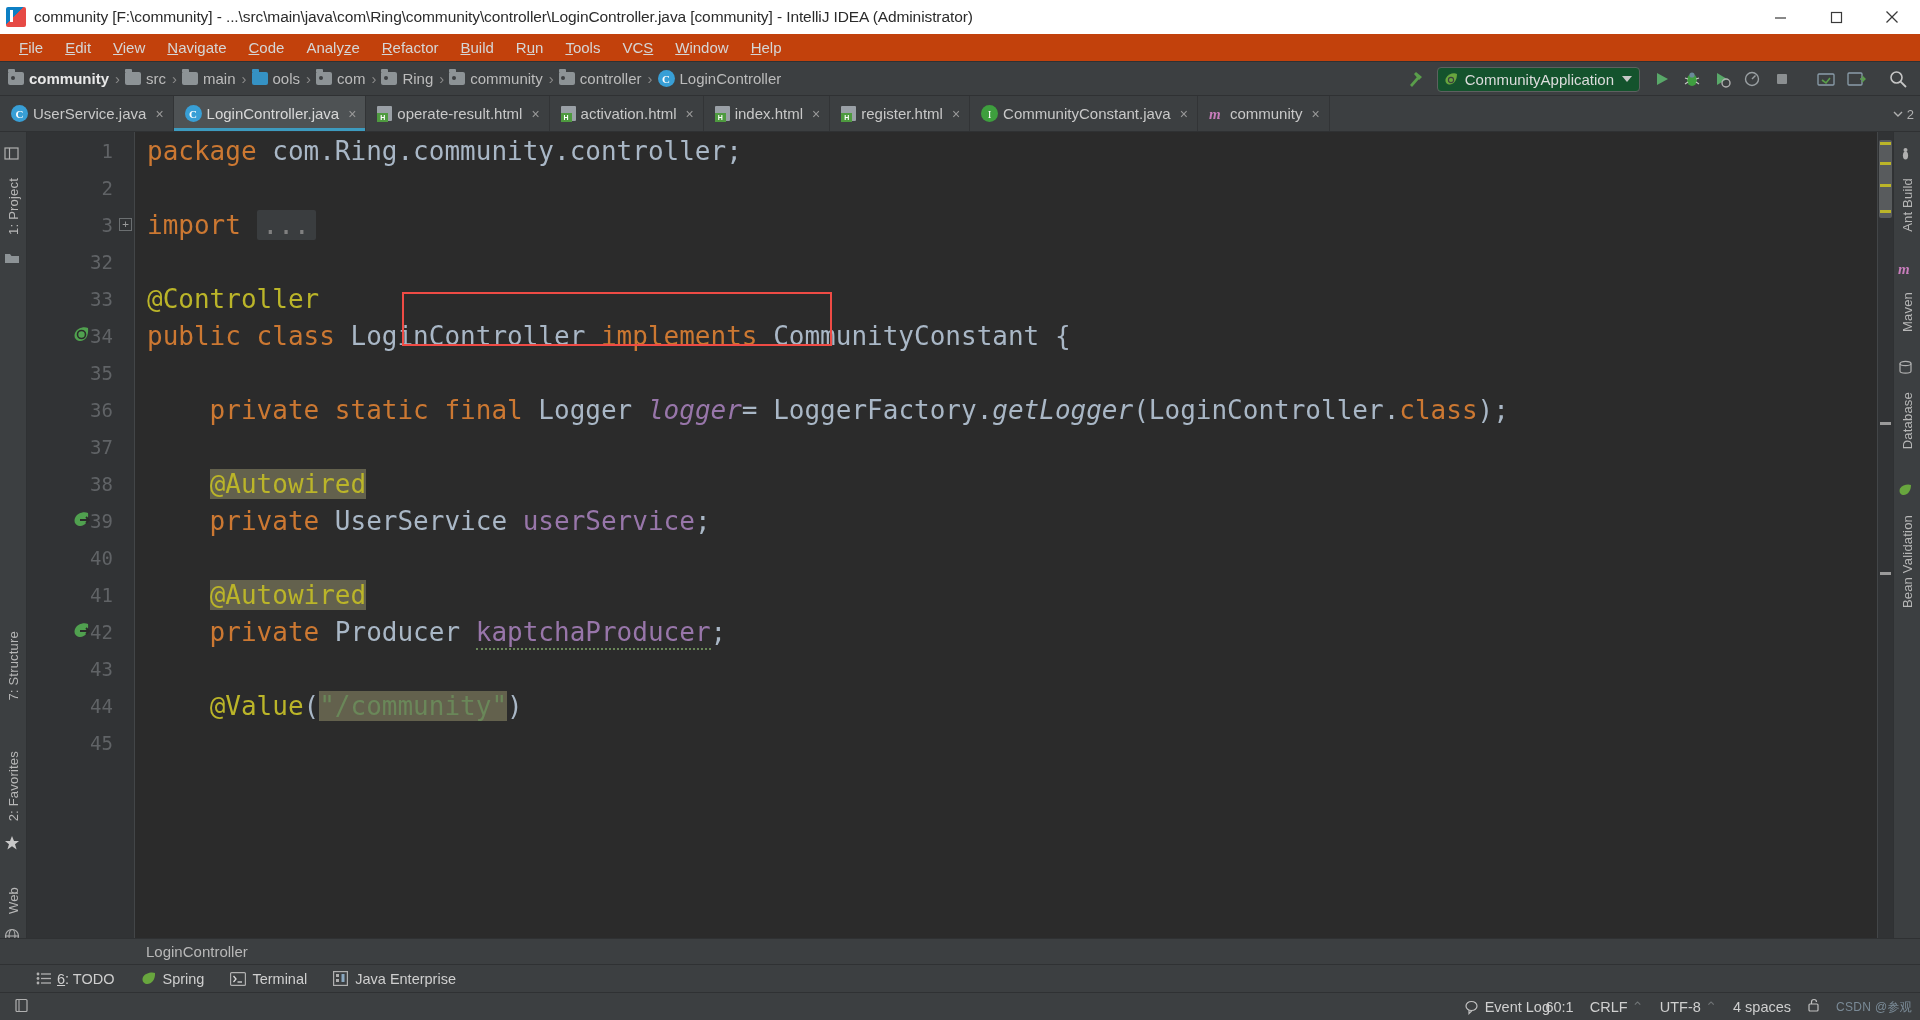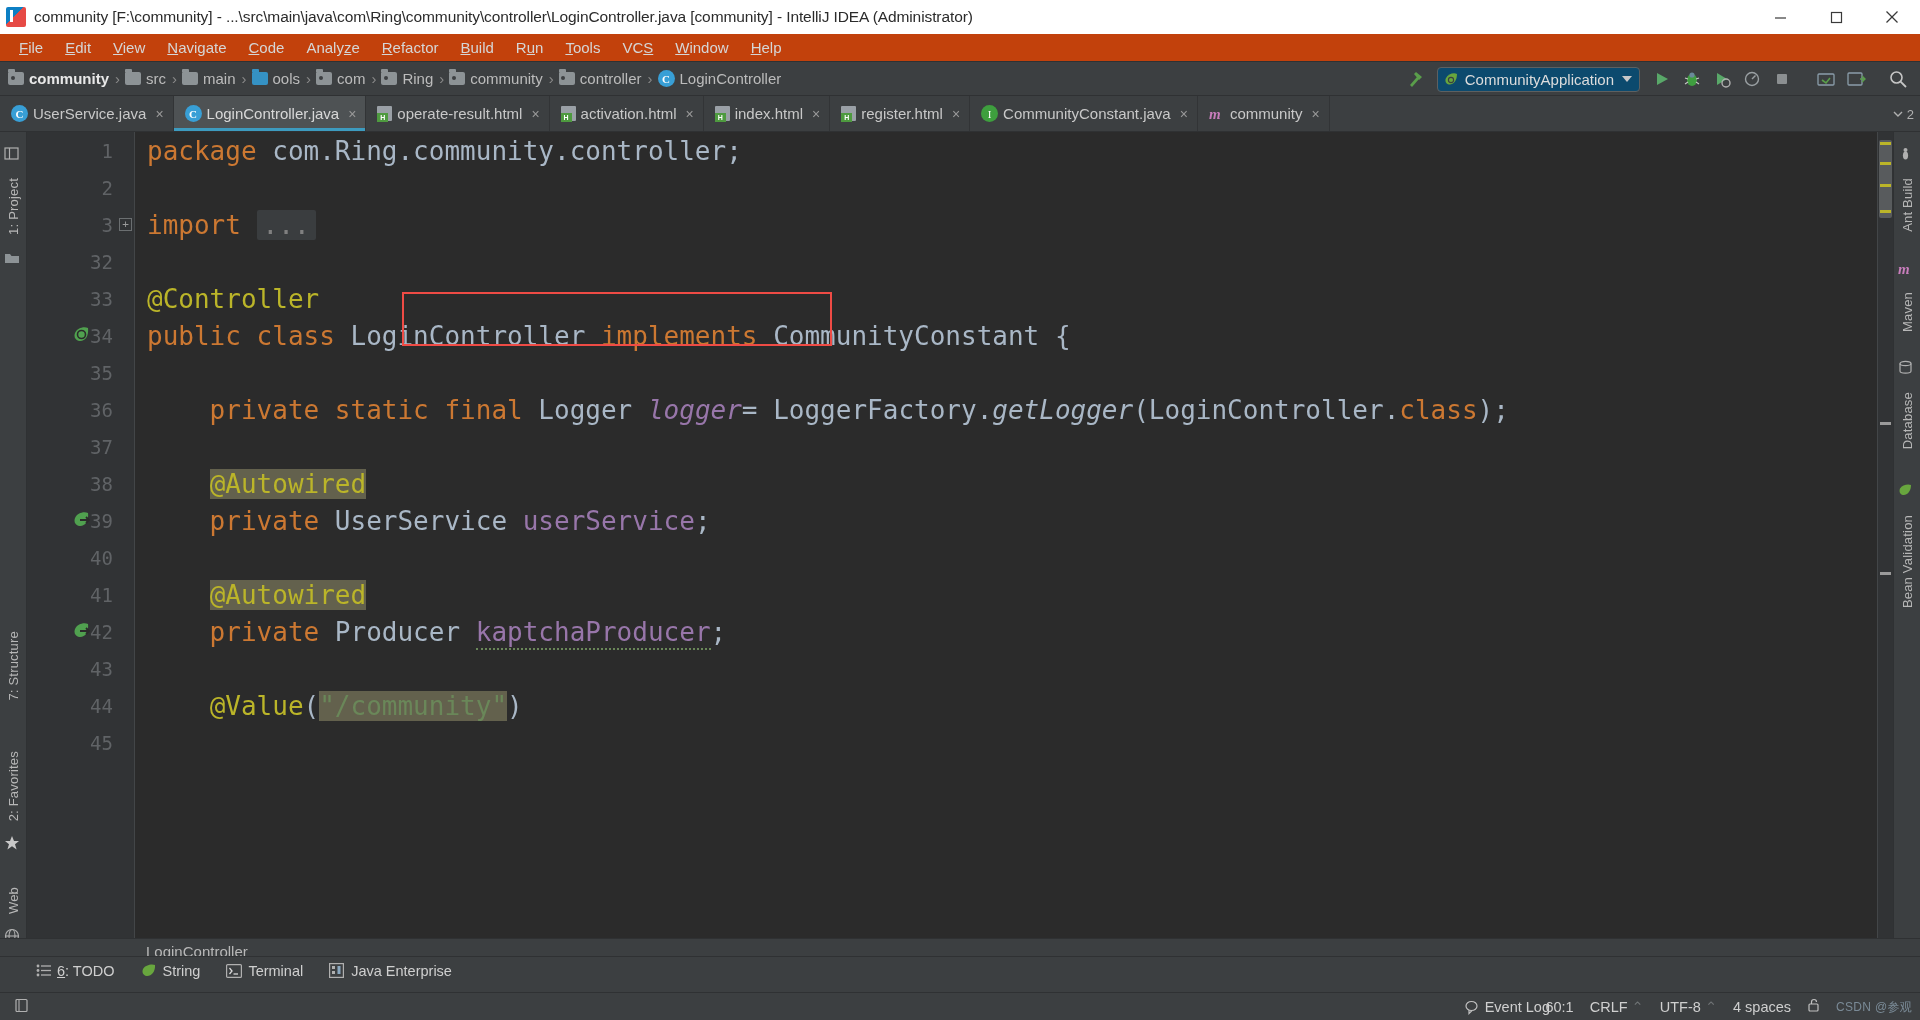--- a/index.html
+++ b/index.html
@@ -117,21 +117,21 @@
     position: absolute; right: 8px; top: 0; height: 34px;
     display: flex; align-items: center; gap: 2px;
   }
   .tbtn {
     width: 28px; height: 28px; display: flex;
     align-items: center; justify-content: center;
   }
   .runcfg {
     display: flex; align-items: center; height: 25px;
     border: 1px solid #5e6060; border-radius: 4px;
-    background: #0c4a6e; padding: 0 7px 0 6px; margin: 0 6px;
+    background: #14532d; padding: 0 7px 0 6px; margin: 0 6px;
   }
   .runcfg-label { font-size: 15px; color: #dcdcdc; white-space: nowrap; }
   .spring-leaf {
     width: 15px; height: 15px; margin-right: 6px; flex: 0 0 auto;
     position: relative;
   }
   .caret-down {
     width: 0; height: 0; margin-left: 8px;
     border-left: 5px solid transparent; border-right: 5px solid transparent;
     border-top: 6px solid #c8c8c8;
@@ -266,21 +266,21 @@
 
   
   .editor-crumb {
     height: 26px; background: #3c3f41; display: flex; align-items: center;
     padding-left: 146px; border-top: 1px solid #2f3133;
   }
   .editor-crumb span { font-size: 15px; color: #b8b8b8; }
 
   
   .bottombar {
-    position: absolute; left: 0; right: 0; bottom: 36px; height: 28px;
+    position: absolute; left: 0; right: 0; bottom: 28px; height: 28px;
     background: #3c3f41; display: flex; align-items: center;
     padding-left: 36px; border-top: 1px solid #2f3133;
   }
   .bb-item {
     display: flex; align-items: center; margin-right: 26px;
     font-size: 14.5px; color: #cfcfcf; white-space: nowrap;
   }
   .bb-item .bi { margin-right: 6px; display: flex; align-items: center; }
 
   .statusbar {
@@ -697,21 +697,21 @@
         </svg>
       </span>
       <span><u>6</u>: TODO</span>
     </div>
     <div class="bb-item">
       <span class="bi">
         <svg width="16" height="16" viewBox="0 0 16 16">
           <path d="M14 2 C11 0.5 4 2 2 6 C0.7 9 2 12.5 5.5 13 C10 13.5 14.5 9 14 2 Z" fill="#68a63e"></path>
         </svg>
       </span>
-      <span>String</span>
+      <span>Spring</span>
     </div>
     <div class="bb-item">
       <span class="bi">
         <svg width="16" height="14" viewBox="0 0 16 14">
           <rect x="0.6" y="0.6" width="14.8" height="12.8" fill="none" stroke="#b0b0b0" stroke-width="1.2" rx="1"></rect>
           <path d="M3.5 4 L6 7 L3.5 10" stroke="#d8d8d8" stroke-width="1.3" fill="none"></path>
           <line x1="7.5" y1="10" x2="12" y2="10" stroke="#d8d8d8" stroke-width="1.3"></line>
         </svg>
       </span>
       <span>Terminal</span>

